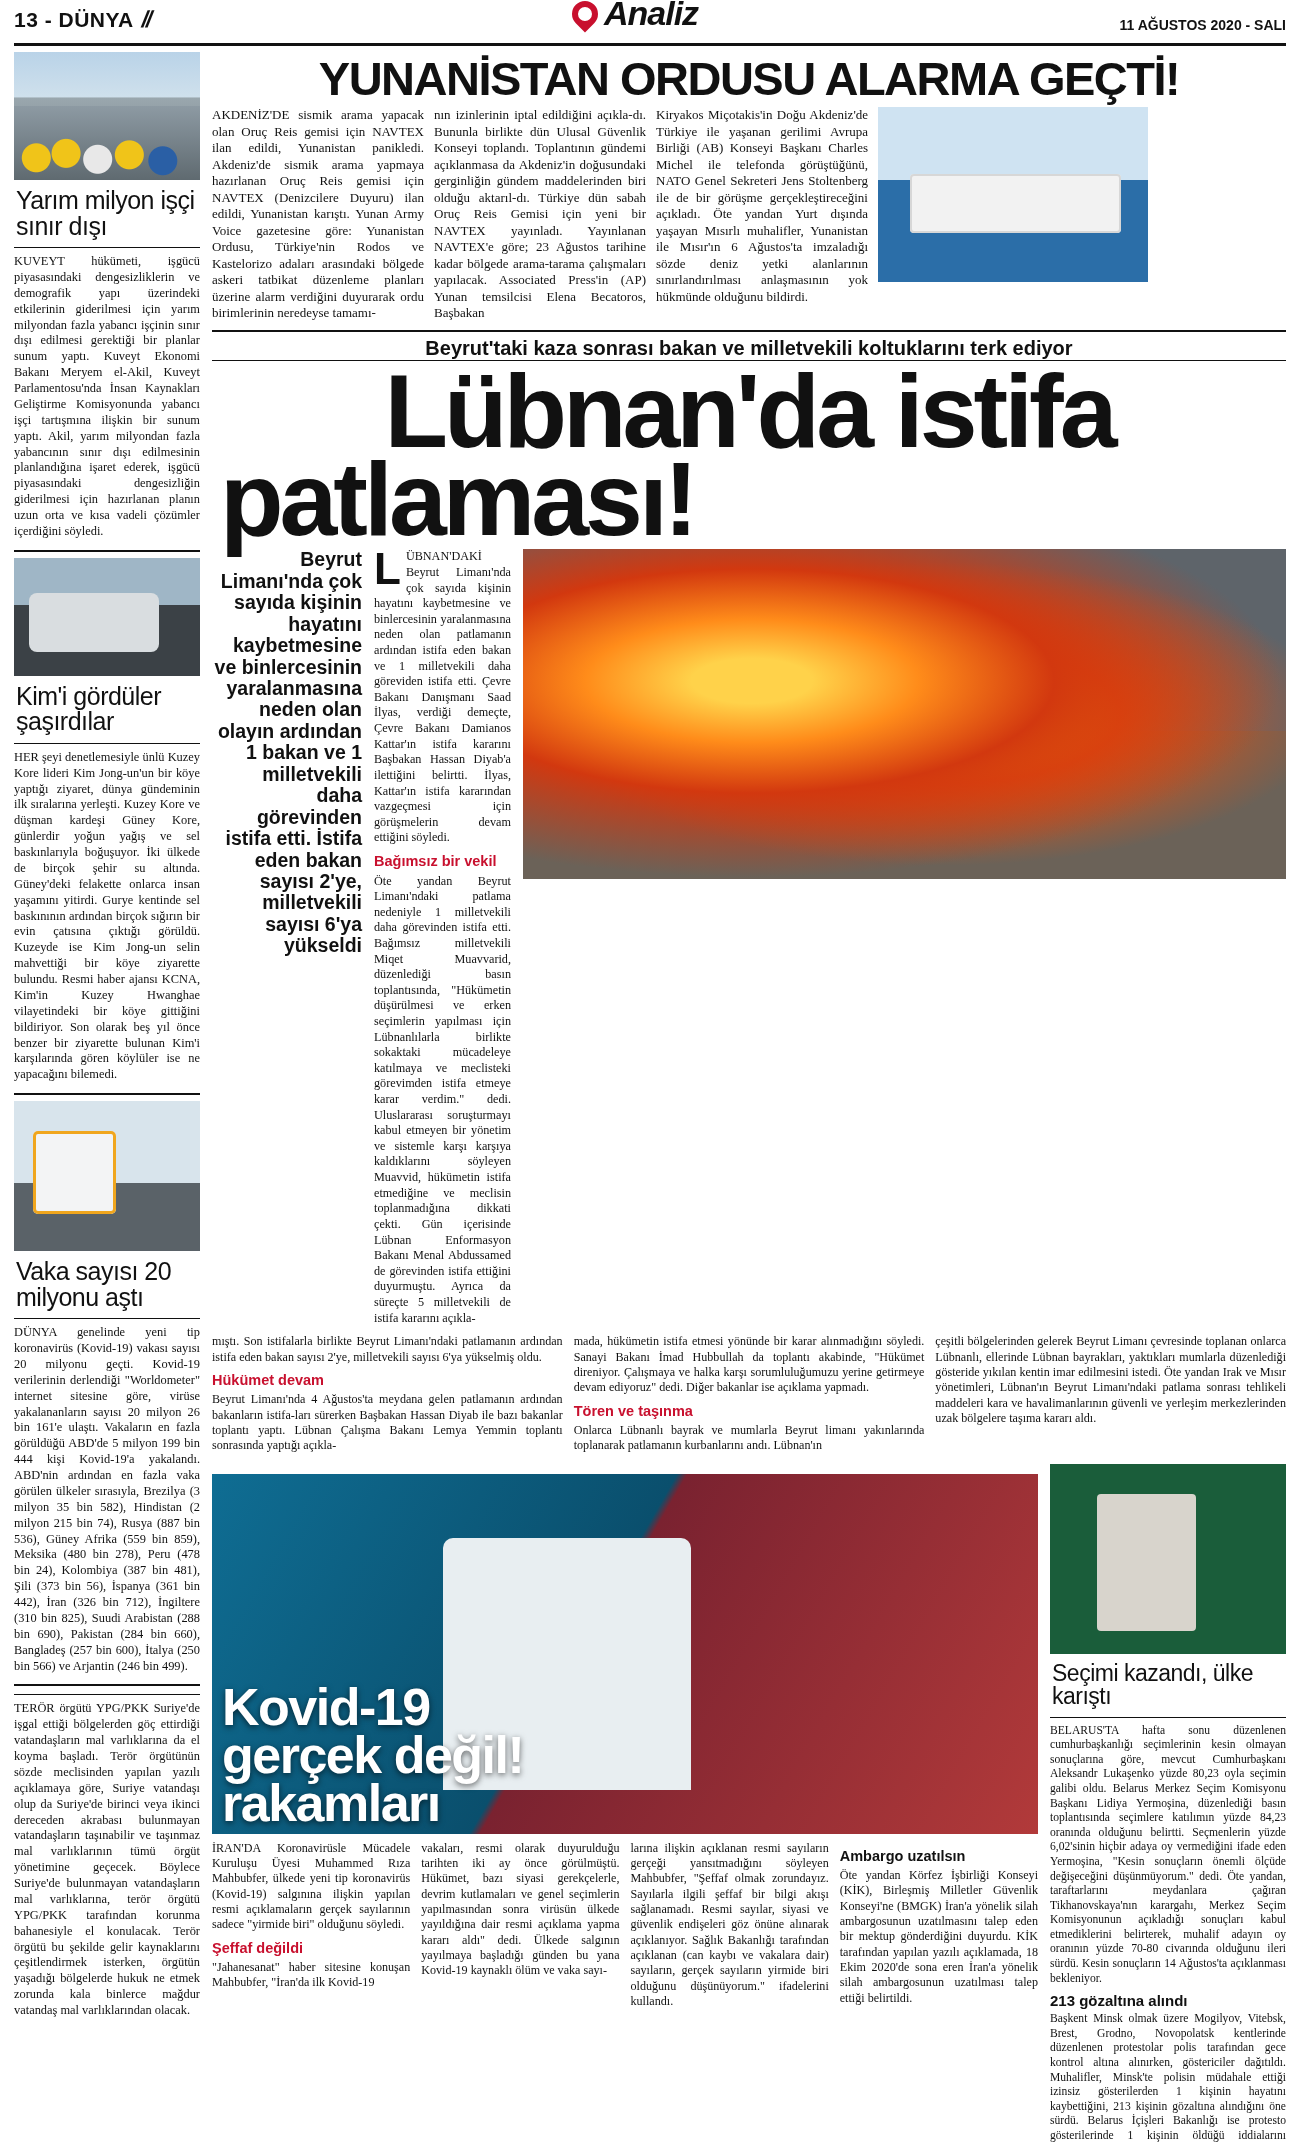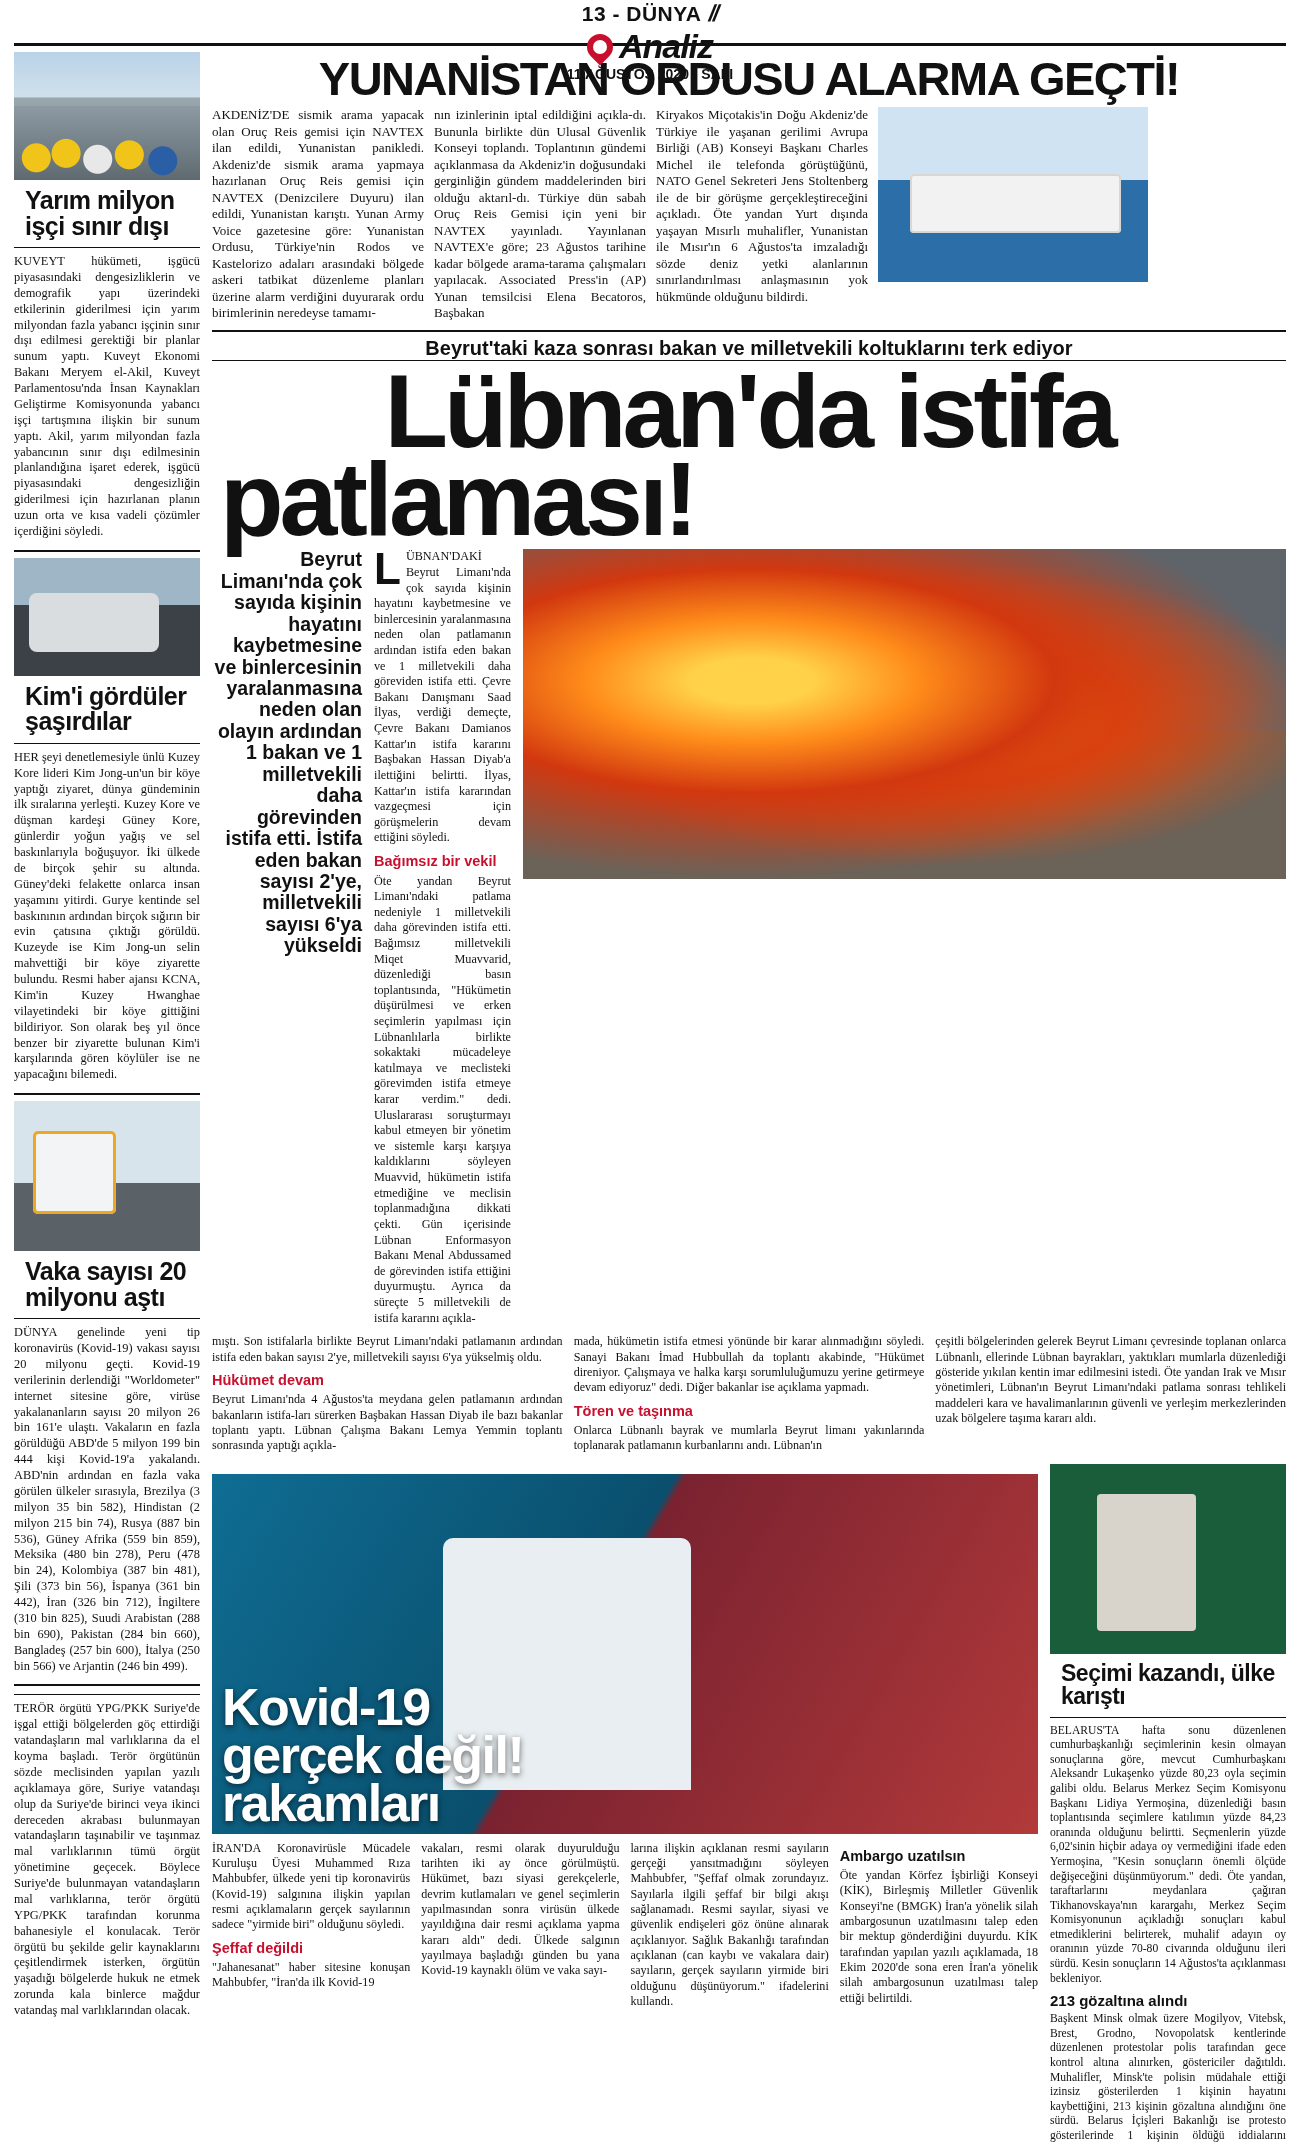--- a/index.html
+++ b/index.html
@@ -6,37 +6,37 @@
   html, body { margin:0; padding:0; background:#ffffff; }
   body {
     width:1300px; height:2143px;
     font-family:"Liberation Serif", serif;
     color:#111;
     position:relative;
   }
   .page { position:relative; width:1300px; height:2143px; padding:0 14px; }
 
   
-  .masthead { position:relative; height:46px; display:flex; align-items:center; justify-content:space-between; border-bottom:3px solid #111; padding-bottom:10px;flex-direction:column; }
+  .masthead { position:relative; height:46px; display:flex; align-items:flex-end; justify-content:space-between; border-bottom:3px solid #111; padding-bottom:10px; }
   .mh-left { display:flex; align-items:center; gap:8px; font-family:"Liberation Sans", sans-serif; font-weight:bold; font-size:21px; letter-spacing:.5px; }
   .mh-slash { color:#111; font-weight:900; font-size:23px; transform:skewX(-12deg); letter-spacing:-2px; }
   .mh-center { display:flex; align-items:center; gap:6px; }
   .mh-logo-mark { width:26px; height:26px; background:#c8102e; border-radius:50% 50% 50% 0; transform:rotate(-45deg); position:relative; }
   .mh-logo-mark:after { content:""; position:absolute; left:6px; top:6px; width:14px; height:14px; background:#fff; border-radius:50%; }
   .mh-logo-text { font-family:"Liberation Sans", sans-serif; font-style:italic; font-weight:bold; font-size:34px; color:#111; letter-spacing:-1px; }
   .mh-right { font-family:"Liberation Sans", sans-serif; font-size:14px; font-weight:bold; }
 
   
   .main-grid { display:flex; gap:12px; margin-top:6px; }
   .col-left { width:186px; flex:0 0 186px; }
   .col-mid { flex:1 1 auto; }
 
   .photo { background:#2b2b2b; position:relative; overflow:hidden; }
 
-  .sect-title { font-family:"Liberation Sans", sans-serif; font-weight:bold; font-size:25px; line-height:1.02; margin:8px 11px 6px; letter-spacing:-.5px; }
+  .sect-title { font-family:"Liberation Sans", sans-serif; font-weight:normal; font-size:25px; line-height:1.02; margin:8px 2px 6px; letter-spacing:-.5px; }
   .body-text { font-size:12.4px; line-height:1.28; text-align:justify; }
   .rule { border:0; border-top:2px solid #111; margin:10px 0 6px; }
   .rule-thin { border:0; border-top:1px solid #111; margin:8px 0 6px; }
 
   
   .top-headline { font-family:"Liberation Sans", sans-serif; font-weight:bold; font-size:47px; line-height:.96; letter-spacing:-1.5px; text-align:center; margin:4px 0 6px; }
   .top-cols { display:flex; gap:10px; }
   .top-col { width:212px; font-size:13px; line-height:1.27; text-align:justify; }
   .top-photo { width:270px; flex:0 0 270px; height:175px; }
 

